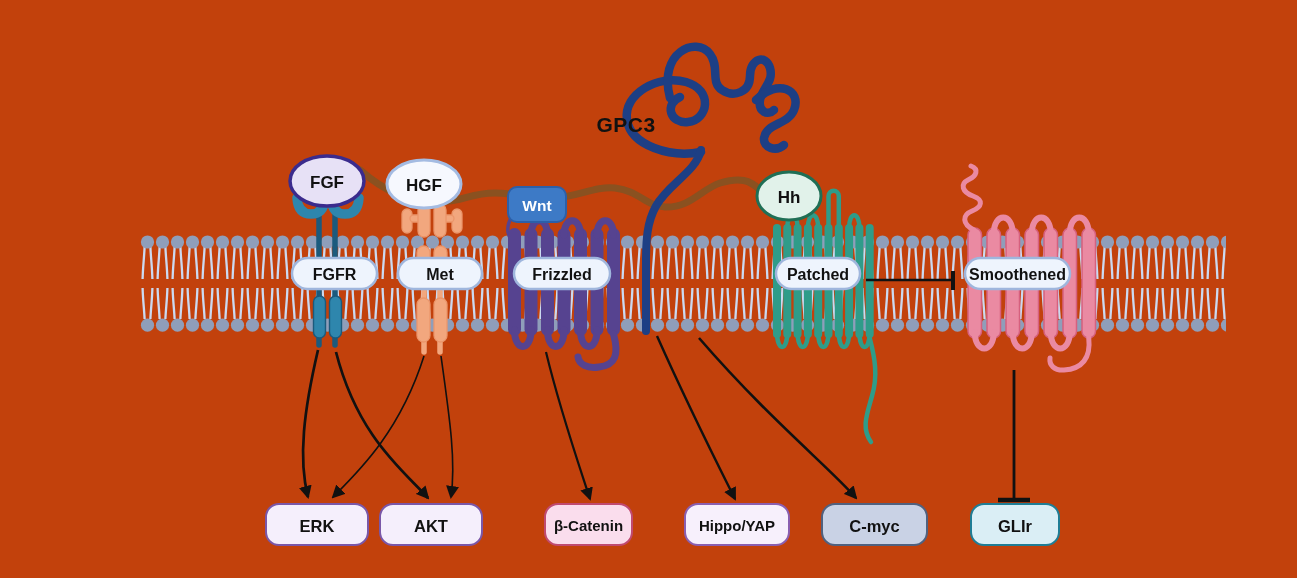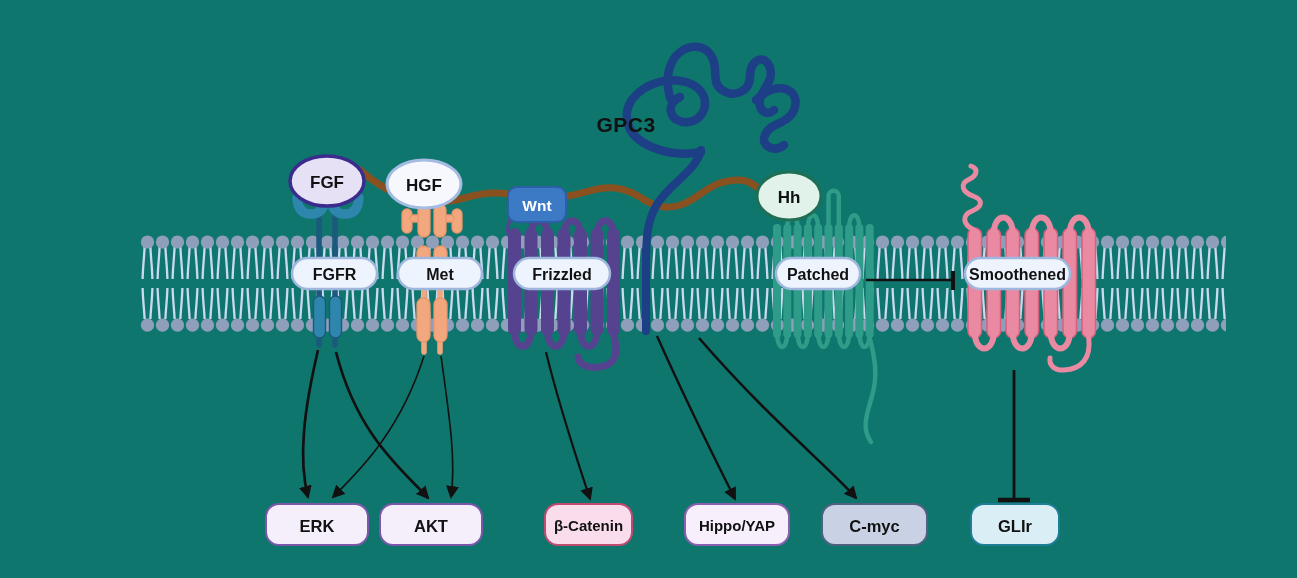--- a/index.html
+++ b/index.html
@@ -1,16 +1,16 @@
 <!DOCTYPE html>
 <html><head>
 <meta charset="utf-8">
 <style>
   html,body{margin:0;padding:0;background:#ffffff;}
-  .stage{position:relative;width:1297px;height:578px;background:#0f766e;overflow:hidden;
+  .stage{position:relative;width:1297px;height:578px;background:#c2410c;overflow:hidden;
          font-family:"Liberation Sans", sans-serif;}
   svg{display:block;}
   text{font-family:"Liberation Sans", sans-serif;font-weight:700;fill:#111111;}
   .lig-label{font-size:17px;}
   .rec-label{font-size:16px;}
   .node-label{font-size:16.5px;}
   .gpc3-label{font-size:21px;letter-spacing:.5px;}
   .wnt-label{fill:#ffffff;font-size:15.5px;}
 </style>
 </head>

